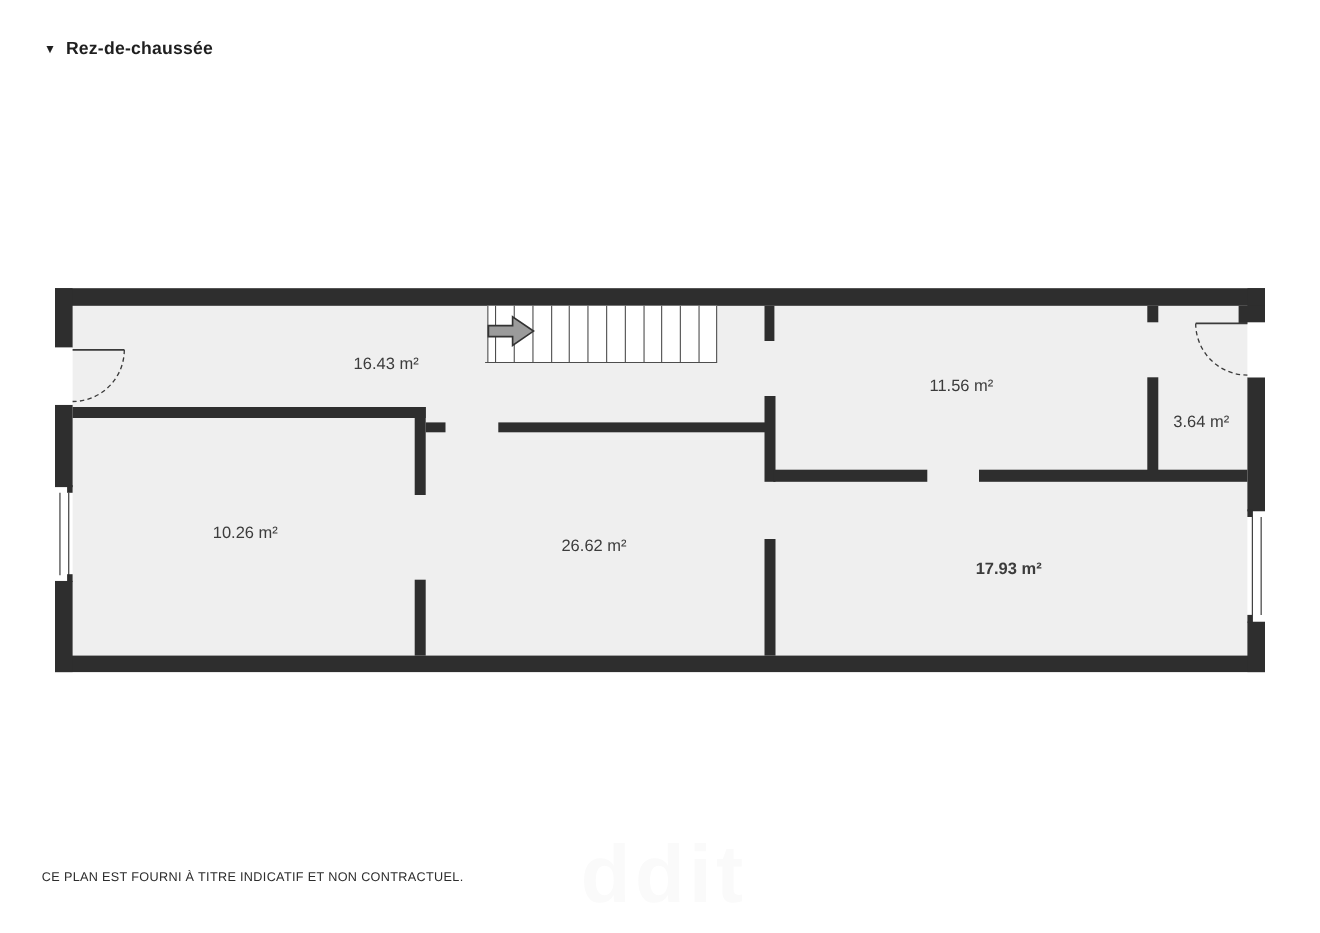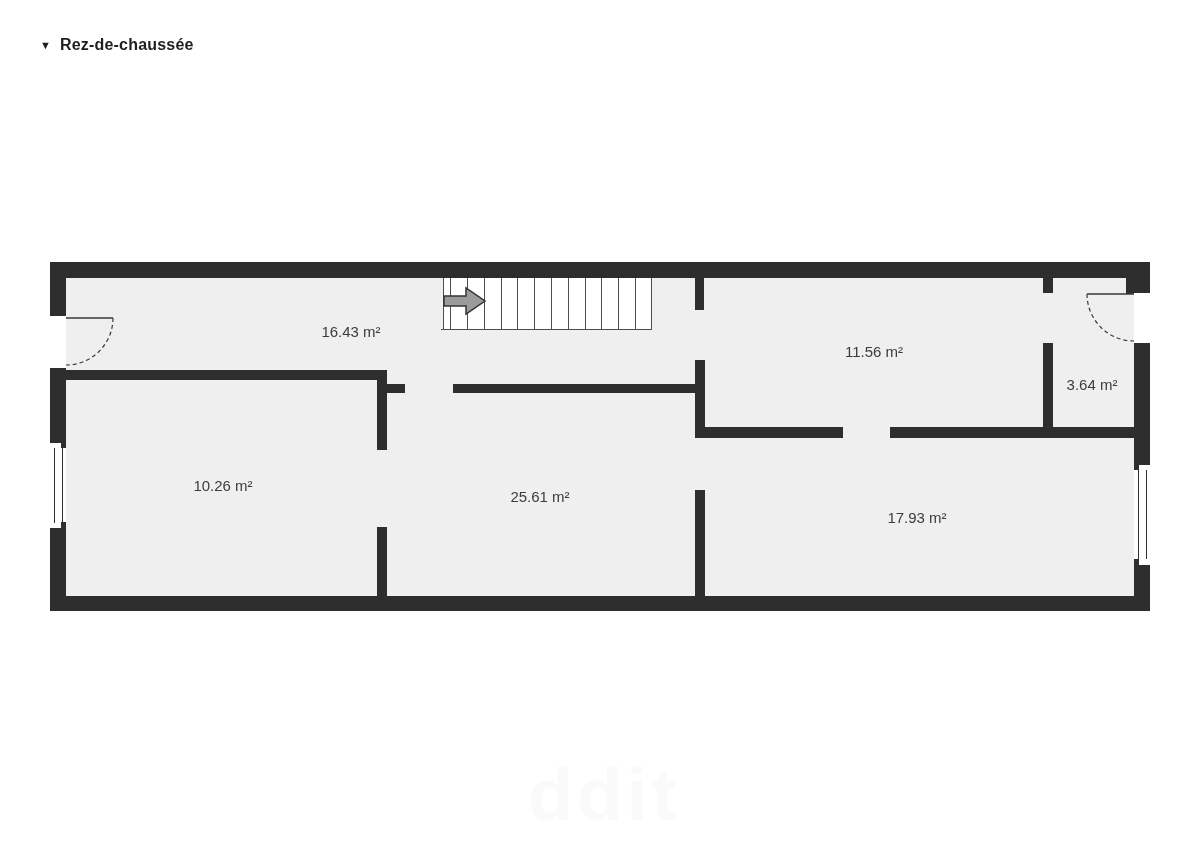--- a/index.html
+++ b/index.html
@@ -82,19 +82,20 @@
       <line x1="66" y1="318" x2="113" y2="318" stroke="#3a3a3a" stroke-width="1.6"></line>
       <path d="M 113 318 A 47 47 0 0 1 66 365" fill="none" stroke="#3a3a3a" stroke-width="1.2" stroke-dasharray="4 3"></path>
       <line x1="1134" y1="294" x2="1087" y2="294" stroke="#3a3a3a" stroke-width="1.6"></line>
       <path d="M 1087 294 A 47 47 0 0 0 1134 341" fill="none" stroke="#3a3a3a" stroke-width="1.2" stroke-dasharray="4 3"></path>
     </svg>
   <div id="labels">
       <div class="room-label" style="left: 351px; top: 331px; color: rgb(60, 60, 60);">16.43 m²</div>
       <div class="room-label" style="left: 874px; top: 351px; color: rgb(60, 60, 60);">11.56 m²</div>
       <div class="room-label" style="left: 1092px; top: 384px; color: rgb(60, 60, 60);">3.64 m²</div>
       <div class="room-label" style="left: 223px; top: 485px; color: rgb(60, 60, 60);">10.26 m²</div>
-      <div class="room-label" style="left: 540px; top: 496px; color: rgb(60, 60, 60);">25.61 m²</div>
-      <div class="room-label" style="left: 917px; top: 517px; color: rgb(60, 60, 60);">17.93 m²</div>
+      <div class="room-label" style="left: 540px; top: 496px; color: rgb(60, 60, 60);">26.62 m²</div>
+      <div class="room-label" style="left: 917px; top: 517px; color: rgb(60, 60, 60); font-weight: bold;">17.93 m²</div>
     </div>
 
   <div class="watermark">ddit</div>
+  <div class="footer">CE PLAN EST FOURNI À TITRE INDICATIF ET NON CONTRACTUEL.</div>
 
 </div>
 
 </body></html>

